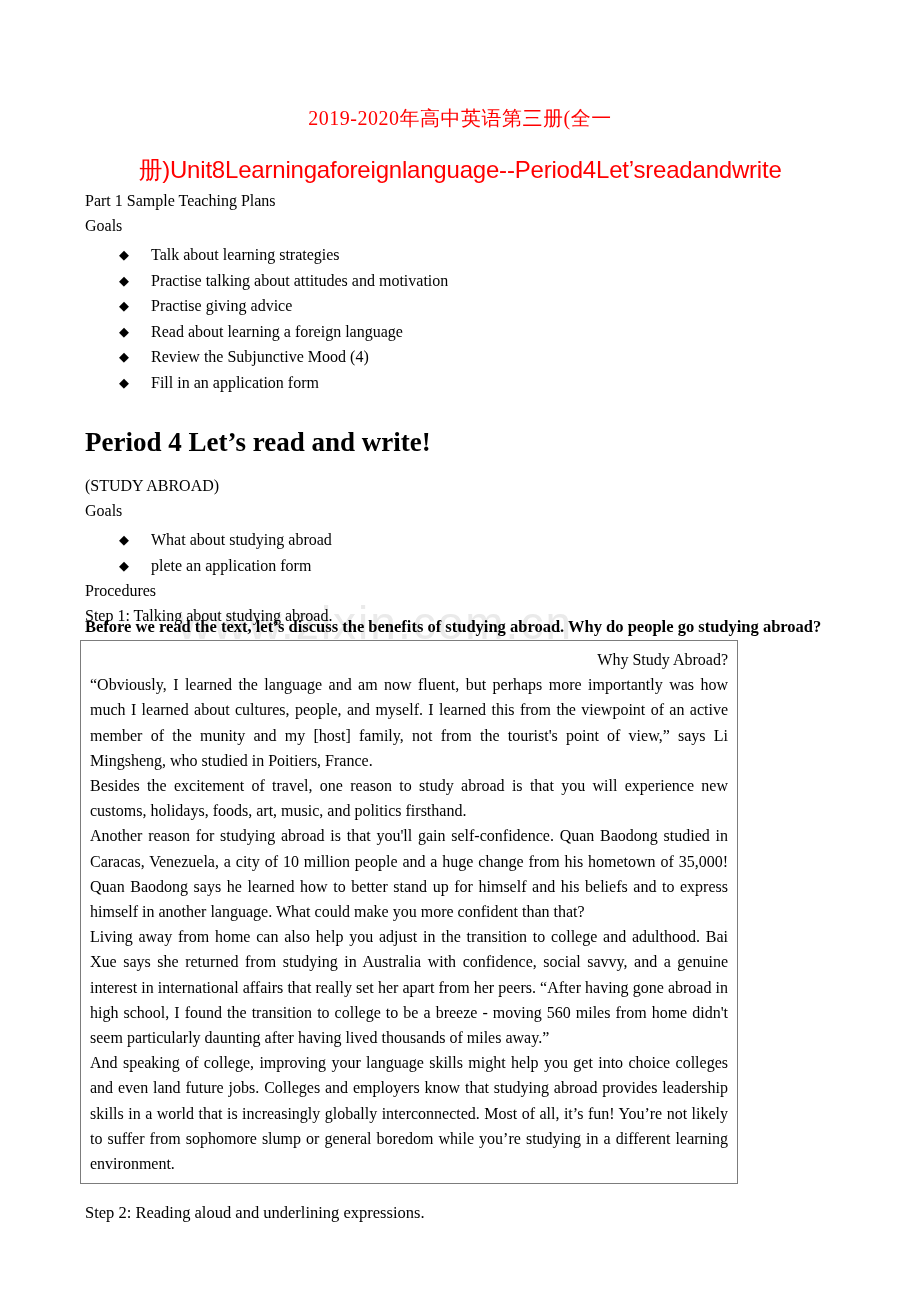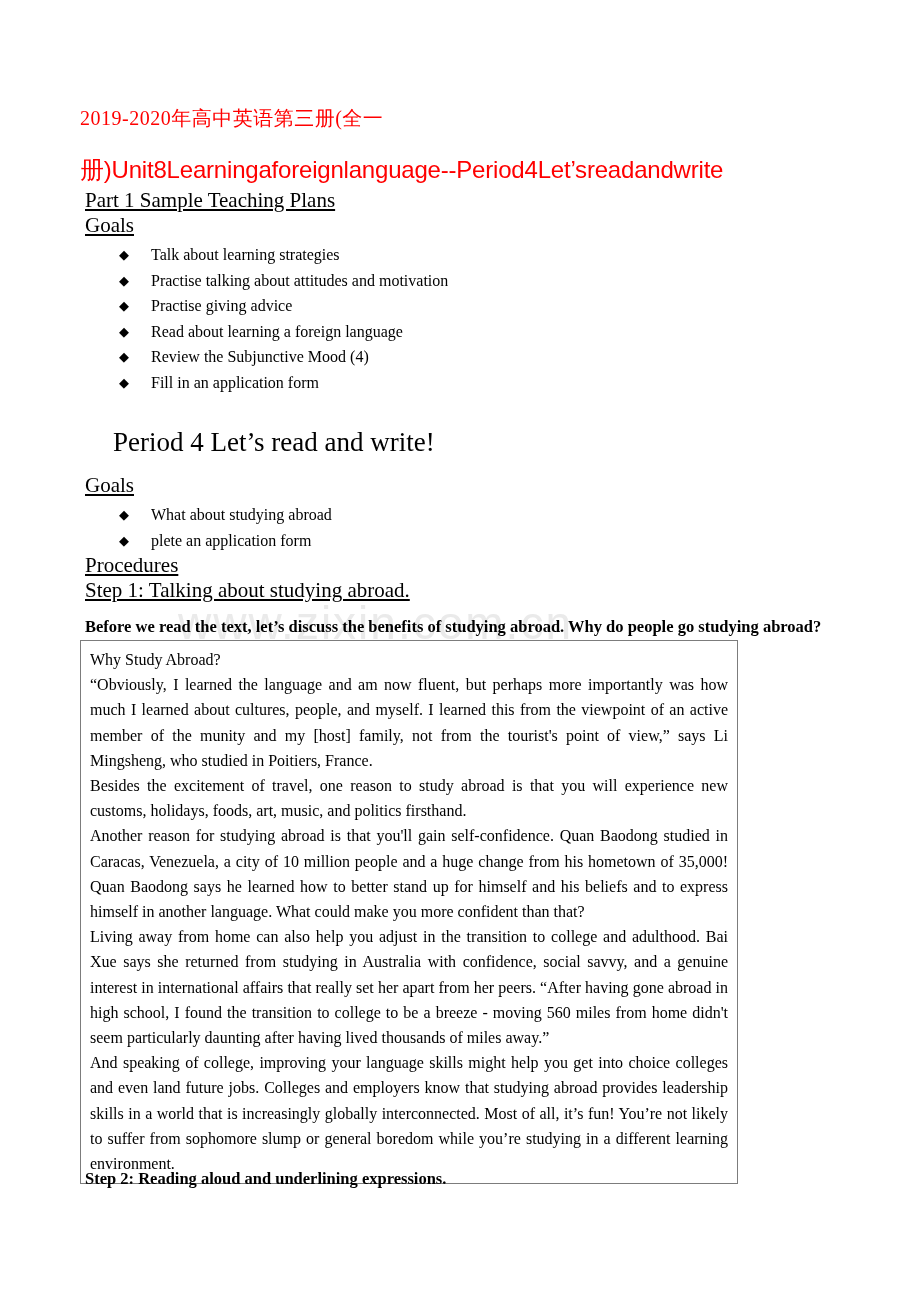--- a/index.html
+++ b/index.html
@@ -39,20 +39,21 @@
     user-select: none;
     font-weight: 400;
   }
 
   
   .doc-title {
     position: absolute;
     left: 80px;
     top: 92px;
     width: 760px;
+    text-align: center;
     color: #ff0000;
     font-family: "Liberation Serif", "DejaVu Serif", serif;
     font-size: 20px;
     line-height: 52px;
     letter-spacing: 0px;
     z-index: 2;
   }
   .doc-title .tline2 {
     font-family: Liberation Sans, sans-serif;
     font-size: 24px;
@@ -65,24 +66,23 @@
   
   .content {
     position: absolute;
     left: 85px;
     top: 188px;
     width: 800px;
     z-index: 2;
   }
 
   .line {
-    font-size: 21px;
+    font-size: 16px;
     line-height: 25px;
     white-space: nowrap;
-    text-decoration: underline;
   }
 
   .bullets {
     margin: 4px 0 0 0;
     padding: 0;
     list-style: none;
   }
   .bullets li {
     font-size: 16px;
     line-height: 25.5px;
@@ -96,23 +96,22 @@
     top: 0px;
     font-size: 13px;
     line-height: 25.5px;
   }
 
   .period-heading {
     font-size: 27px;
     line-height: 34px;
     margin-top: 30px;
     margin-bottom: 14px;
-    font-weight: 400;
-    white-space: nowrap;
-    margin-left: 28px;
+    font-weight: 700;
+    white-space: nowrap;
   }
 
   
   .reading-box {
     position: absolute;
     left: 80px;
     top: 640px;
     width: 658px;
     border: 1px solid #7c7c7c;
     padding: 6px 9px 7px 9px;
@@ -121,32 +120,31 @@
     z-index: 2;
   }
   .reading-box p {
     margin: 0;
     font-size: 16px;
     line-height: 25.2px;
     text-align: justify;
     text-justify: inter-word;
   }
   .reading-box p.nojust {
-    text-align: left;
+    text-align: right;
   }
 
   .step2 {
     position: absolute;
     left: 85px;
-    top: 1166px;
+    top: 1200px;
     font-size: 16.5px;
     line-height: 25px;
     white-space: nowrap;
     z-index: 2;
-    font-weight: bold;
   }
 
   .before-line {
     position: absolute;
     left: 85px;
     top: 614px;
     font-size: 16.5px;
     line-height: 25px;
     white-space: nowrap;
     z-index: 2;
@@ -192,20 +190,21 @@
         <span>Review the Subjunctive Mood (4)</span>
       </li>
       <li>
         <span class="bullet-glyph">◆</span>
         <span>Fill in an application form</span>
       </li>
     </ul>
 
     <div class="period-heading">Period 4 Let’s read and write!</div>
 
+    <div class="line">(STUDY ABROAD)</div>
     <div class="line">Goals</div>
 
     <ul class="bullets">
       <li>
         <span class="bullet-glyph">◆</span>
         <span>What about studying abroad</span>
       </li>
       <li>
         <span class="bullet-glyph">◆</span>
         <span>plete an application form</span>

